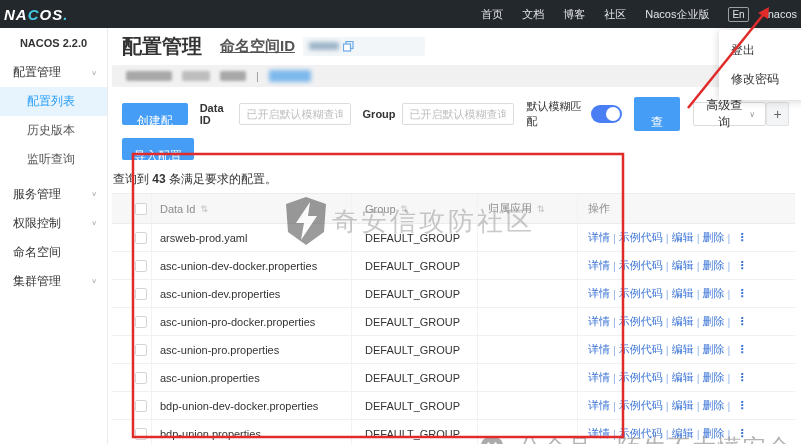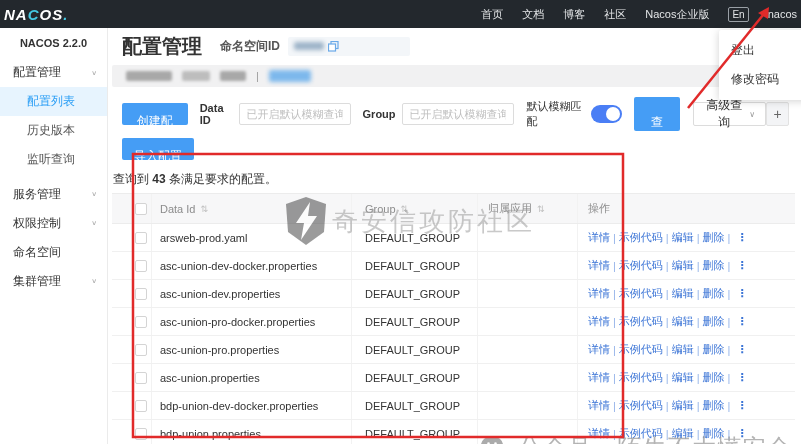--- a/index.html
+++ b/index.html
@@ -26,21 +26,21 @@
   .sb-item .chev { margin-left:auto; color:#aaa; font-size:8px; transform:scaleY(.8); }
   .sb-sub { height:29px; display:flex; align-items:center; padding-left:27px;
     font-size:12px; color:#555; cursor:pointer; }
   .sb-sub.active { background:#e7f4fe; color:#2b9ef5; }
 
   
   .main { position:absolute; left:108px; top:28px; right:0; bottom:0; background:#fff; }
 
   .title-row { display:flex; align-items:center; height:30px; margin:3px 6px 0 14px; }
   .page-title { font-size:20px; font-weight:bold; color:#333; }
-  .ns-label { font-size:12px; font-weight:bold; color:#555; margin-left:18px; }
+  .ns-label { font-size:15px; font-weight:bold; color:#555; margin-left:18px;text-decoration:underline; }
   .ns-valuebox { margin-left:8px; width:122px; height:19px; background:#f3f6f9; border-radius:2px;
     display:flex; align-items:center; padding:0 6px; gap:4px; }
   .ns-blur { width:30px; height:8px; background:#9db3c8; border-radius:2px; filter:blur(2px); }
 
   .ns-strip { margin:4px 6px 0 4px; height:22px; background:#f1f1f2; border-radius:2px;
     display:flex; align-items:center; padding:0 14px; gap:10px; }
   .chip { height:10px; border-radius:2px; background:#a8a8a8; filter:blur(1.5px); }
   .chip.c1{width:46px;} .chip.c2{width:28px;background:#bdbdbd;} .chip.c3{width:26px;}
   .chip-sep { color:#9b9b9b; font-size:11px; }
   .chip.blue { width:42px; height:12px; background:#7db8ec; filter:blur(2px); }

